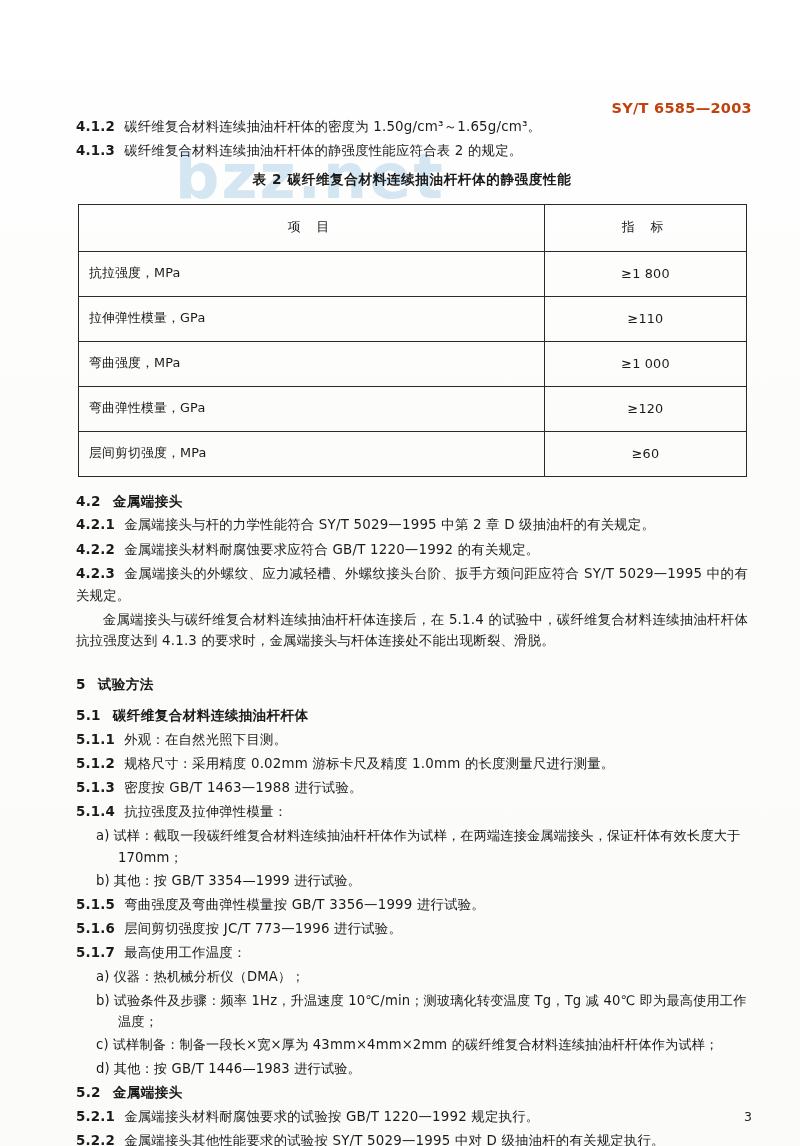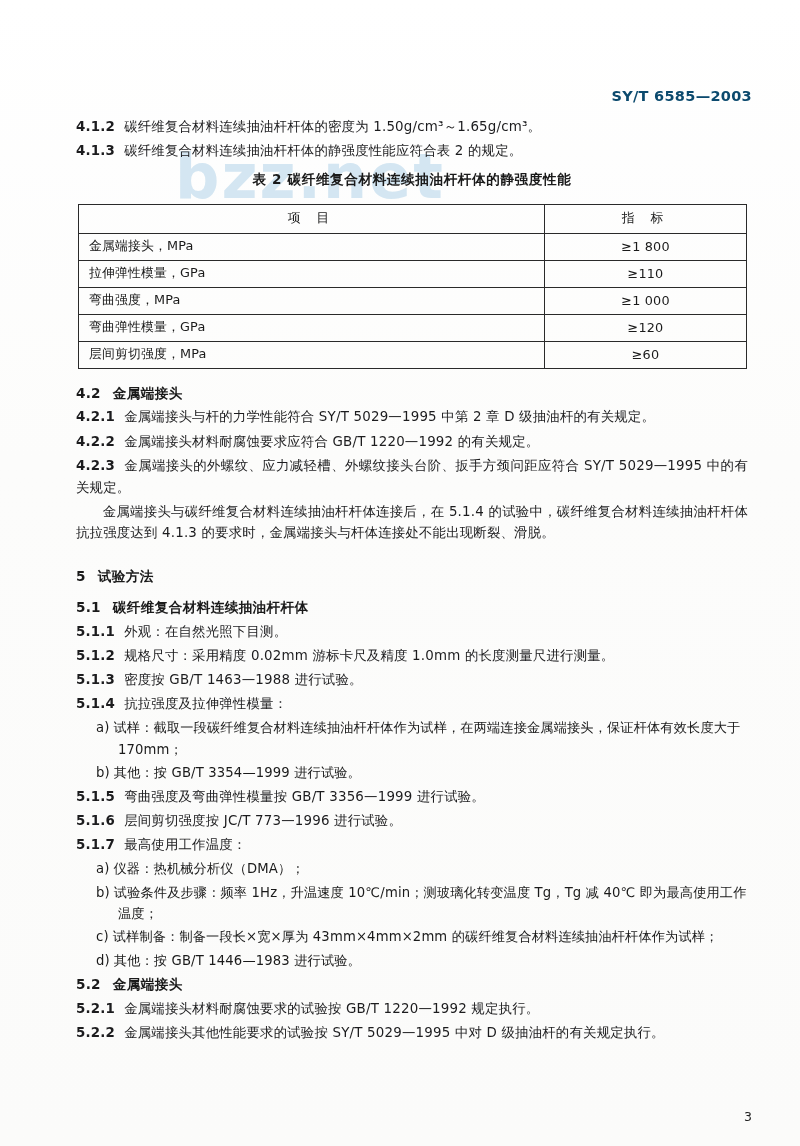--- a/index.html
+++ b/index.html
@@ -33,25 +33,25 @@
     letter-spacing: 2px;
     color: rgba(150, 196, 226, 0.40);
     font-family: "DejaVu Sans", "Liberation Sans", sans-serif;
     user-select: none;
     pointer-events: none;
     white-space: nowrap;
   }
   .header-code {
     position: absolute;
     right: 48px;
-    top: 88px;
+    top: 100px;
     font-size: 14.5px;
     font-weight: bold;
     letter-spacing: 0.3px;
-    color: #0c4a6e;
+    color: #c2410c;
   }
   .content {
     position: absolute;
     left: 76px;
     top: 116px;
     width: 672px;
   }
   .para {
     font-size: 13.4px;
     line-height: 1.62;
@@ -103,21 +103,21 @@
     width: 668px;
     margin: 0 0 0 2px;
     table-layout: fixed;
   }
   table.spec th, table.spec td {
     border: 1px solid #2a2a2a;
     font-size: 12.8px;
     font-weight: normal;
     letter-spacing: 0.2px;
     height: 26px;
-    padding: 0 10px;
+    padding: 9px 10px;
   }
   table.spec th {
     text-align: center;
     font-weight: normal;
     height: 28px;
     letter-spacing: 6px;
   }
   table.spec td.item-cell {
     text-align: left;
   }
@@ -164,21 +164,21 @@
         <col class="col-val">
       </colgroup>
       <thead>
         <tr>
           <th>项  目</th>
           <th>指  标</th>
         </tr>
       </thead>
       <tbody>
         <tr>
-          <td class="item-cell">金属端接头，MPa</td>
+          <td class="item-cell">抗拉强度，MPa</td>
           <td class="val-cell">≥1 800</td>
         </tr>
         <tr>
           <td class="item-cell">拉伸弹性模量，GPa</td>
           <td class="val-cell">≥110</td>
         </tr>
         <tr>
           <td class="item-cell">弯曲强度，MPa</td>
           <td class="val-cell">≥1 000</td>
         </tr>

